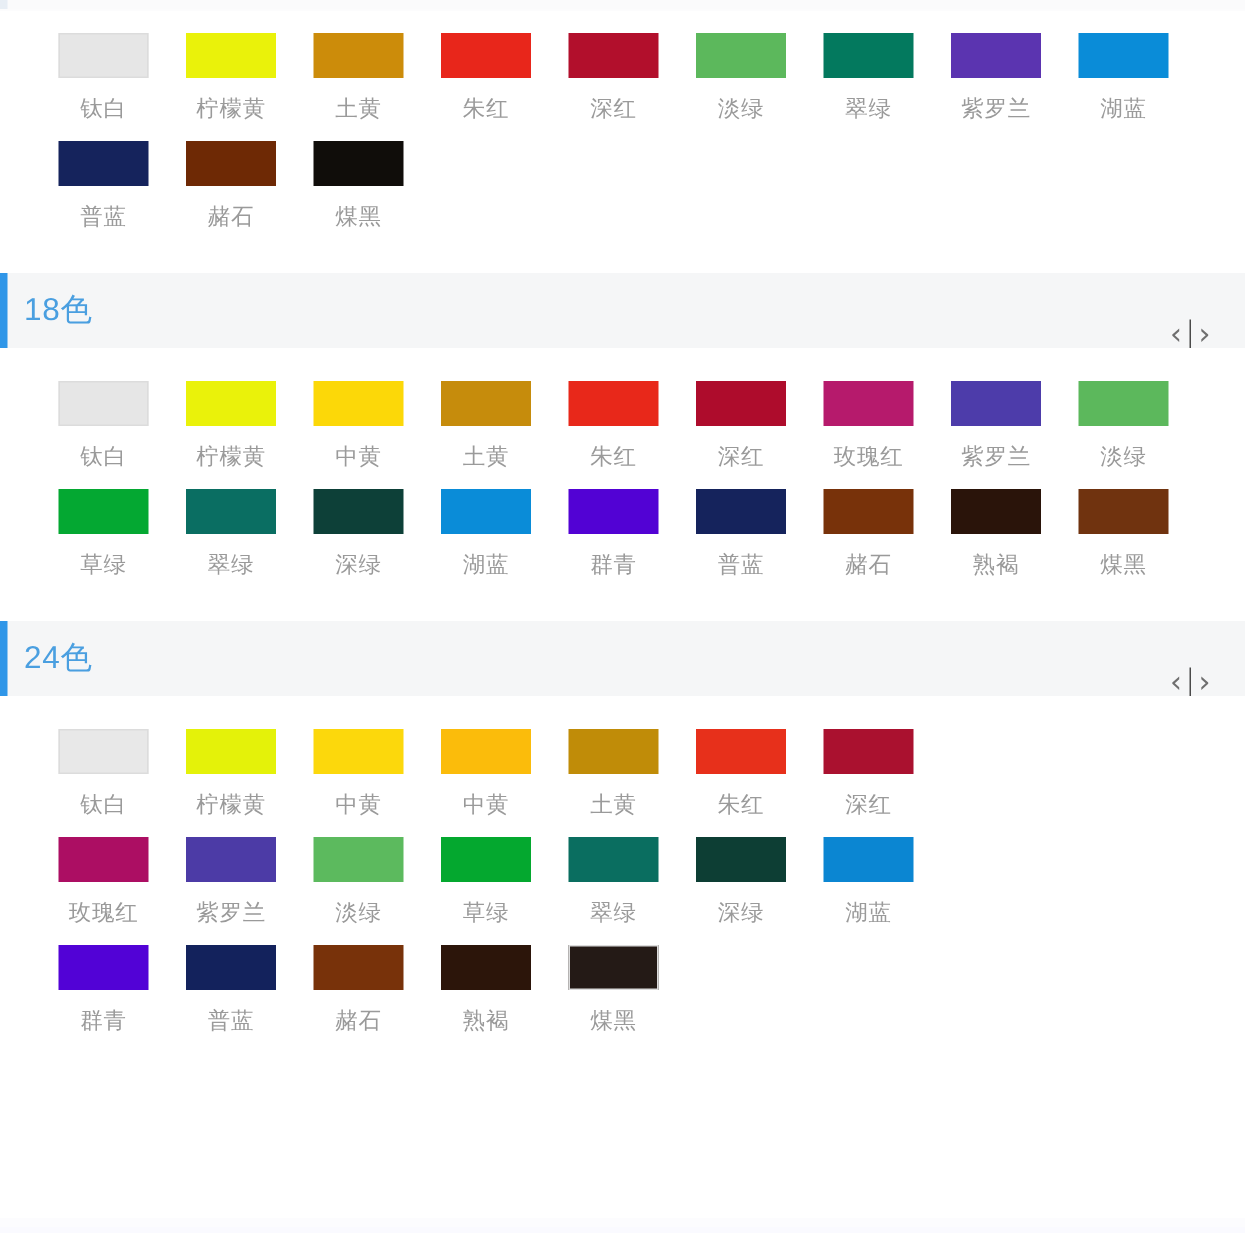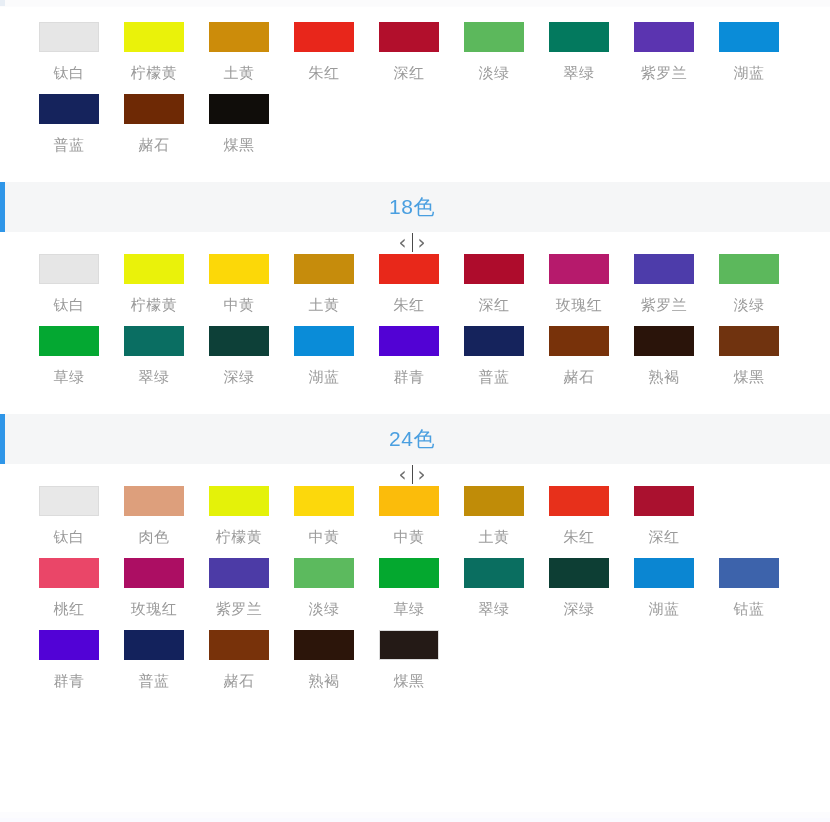--- a/index.html
+++ b/index.html
@@ -80,26 +80,25 @@
     white-space: nowrap;
     letter-spacing: 0.5px;
   }
 
   
   .section-header {
     position: relative;
     height: 50px;
     background: #f5f6f7;
     display: flex;
-    align-items: center;
+    align-items: flex-end;
     justify-content: space-between;
     box-sizing: border-box;
     padding: 0 22px 0 16px;
     margin-top: 6px;
-    flex-direction: column;
   }
 
   .section-header::before {
     content: "";
     position: absolute;
     left: 0;
     top: 0;
     bottom: 0;
     width: 5px;
     background: #2f96e8;
@@ -313,24 +312,20 @@
           <span class="nav-arrow">›</span>
         </div>
       </div>
       <div class="swatch-area">
         <div class="swatch-row">
           <div class="swatch-cell">
             <div class="swatch-chip bordered" style="background: rgb(232, 232, 232);"></div>
             <div class="swatch-label">钛白</div>
           </div>
           <div class="swatch-cell">
-            <div class="swatch-chip" style="background: rgb(221, 159, 124);"></div>
-            <div class="swatch-label">肉色</div>
-          </div>
-          <div class="swatch-cell">
             <div class="swatch-chip" style="background: rgb(228, 242, 9);"></div>
             <div class="swatch-label">柠檬黄</div>
           </div>
           <div class="swatch-cell">
             <div class="swatch-chip" style="background: rgb(252, 216, 12);"></div>
             <div class="swatch-label">中黄</div>
           </div>
           <div class="swatch-cell">
             <div class="swatch-chip" style="background: rgb(251, 188, 11);"></div>
             <div class="swatch-label">中黄</div>
@@ -343,24 +338,20 @@
             <div class="swatch-chip" style="background: rgb(231, 48, 27);"></div>
             <div class="swatch-label">朱红</div>
           </div>
           <div class="swatch-cell">
             <div class="swatch-chip" style="background: rgb(170, 17, 47);"></div>
             <div class="swatch-label">深红</div>
           </div>
         </div>
         <div class="swatch-row">
           <div class="swatch-cell">
-            <div class="swatch-chip" style="background: rgb(234, 70, 104);"></div>
-            <div class="swatch-label">桃红</div>
-          </div>
-          <div class="swatch-cell">
             <div class="swatch-chip" style="background: rgb(172, 14, 99);"></div>
             <div class="swatch-label">玫瑰红</div>
           </div>
           <div class="swatch-cell">
             <div class="swatch-chip" style="background: rgb(76, 59, 166);"></div>
             <div class="swatch-label">紫罗兰</div>
           </div>
           <div class="swatch-cell">
             <div class="swatch-chip" style="background: rgb(92, 186, 94);"></div>
             <div class="swatch-label">淡绿</div>
@@ -373,24 +364,20 @@
             <div class="swatch-chip" style="background: rgb(10, 110, 96);"></div>
             <div class="swatch-label">翠绿</div>
           </div>
           <div class="swatch-cell">
             <div class="swatch-chip" style="background: rgb(13, 62, 52);"></div>
             <div class="swatch-label">深绿</div>
           </div>
           <div class="swatch-cell">
             <div class="swatch-chip" style="background: rgb(11, 134, 210);"></div>
             <div class="swatch-label">湖蓝</div>
-          </div>
-          <div class="swatch-cell">
-            <div class="swatch-chip" style="background: rgb(61, 99, 171);"></div>
-            <div class="swatch-label">钴蓝</div>
           </div>
         </div>
         <div class="swatch-row">
           <div class="swatch-cell">
             <div class="swatch-chip" style="background: rgb(82, 2, 214);"></div>
             <div class="swatch-label">群青</div>
           </div>
           <div class="swatch-cell">
             <div class="swatch-chip" style="background: rgb(19, 34, 92);"></div>
             <div class="swatch-label">普蓝</div>

